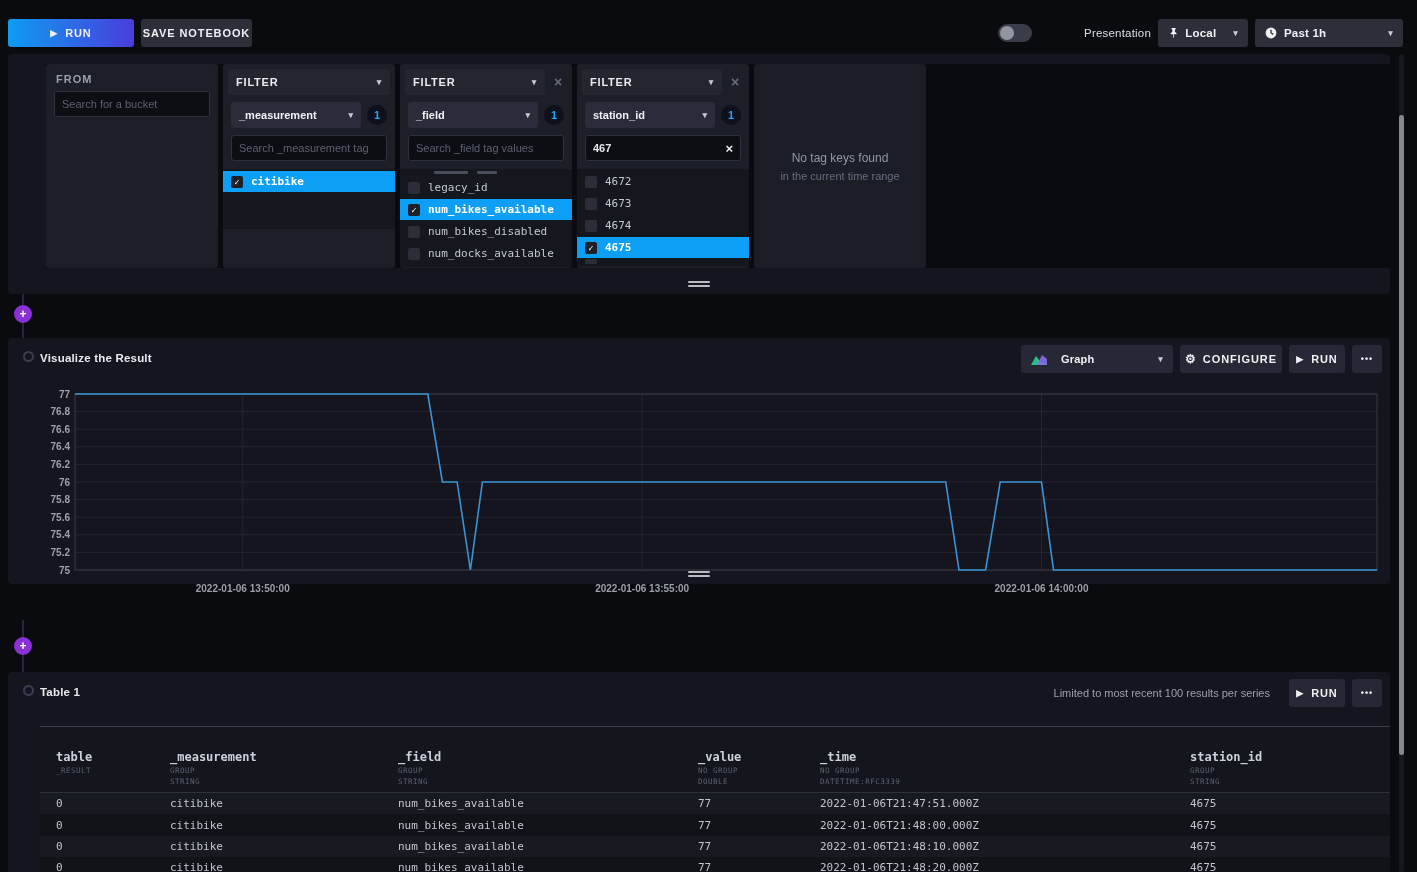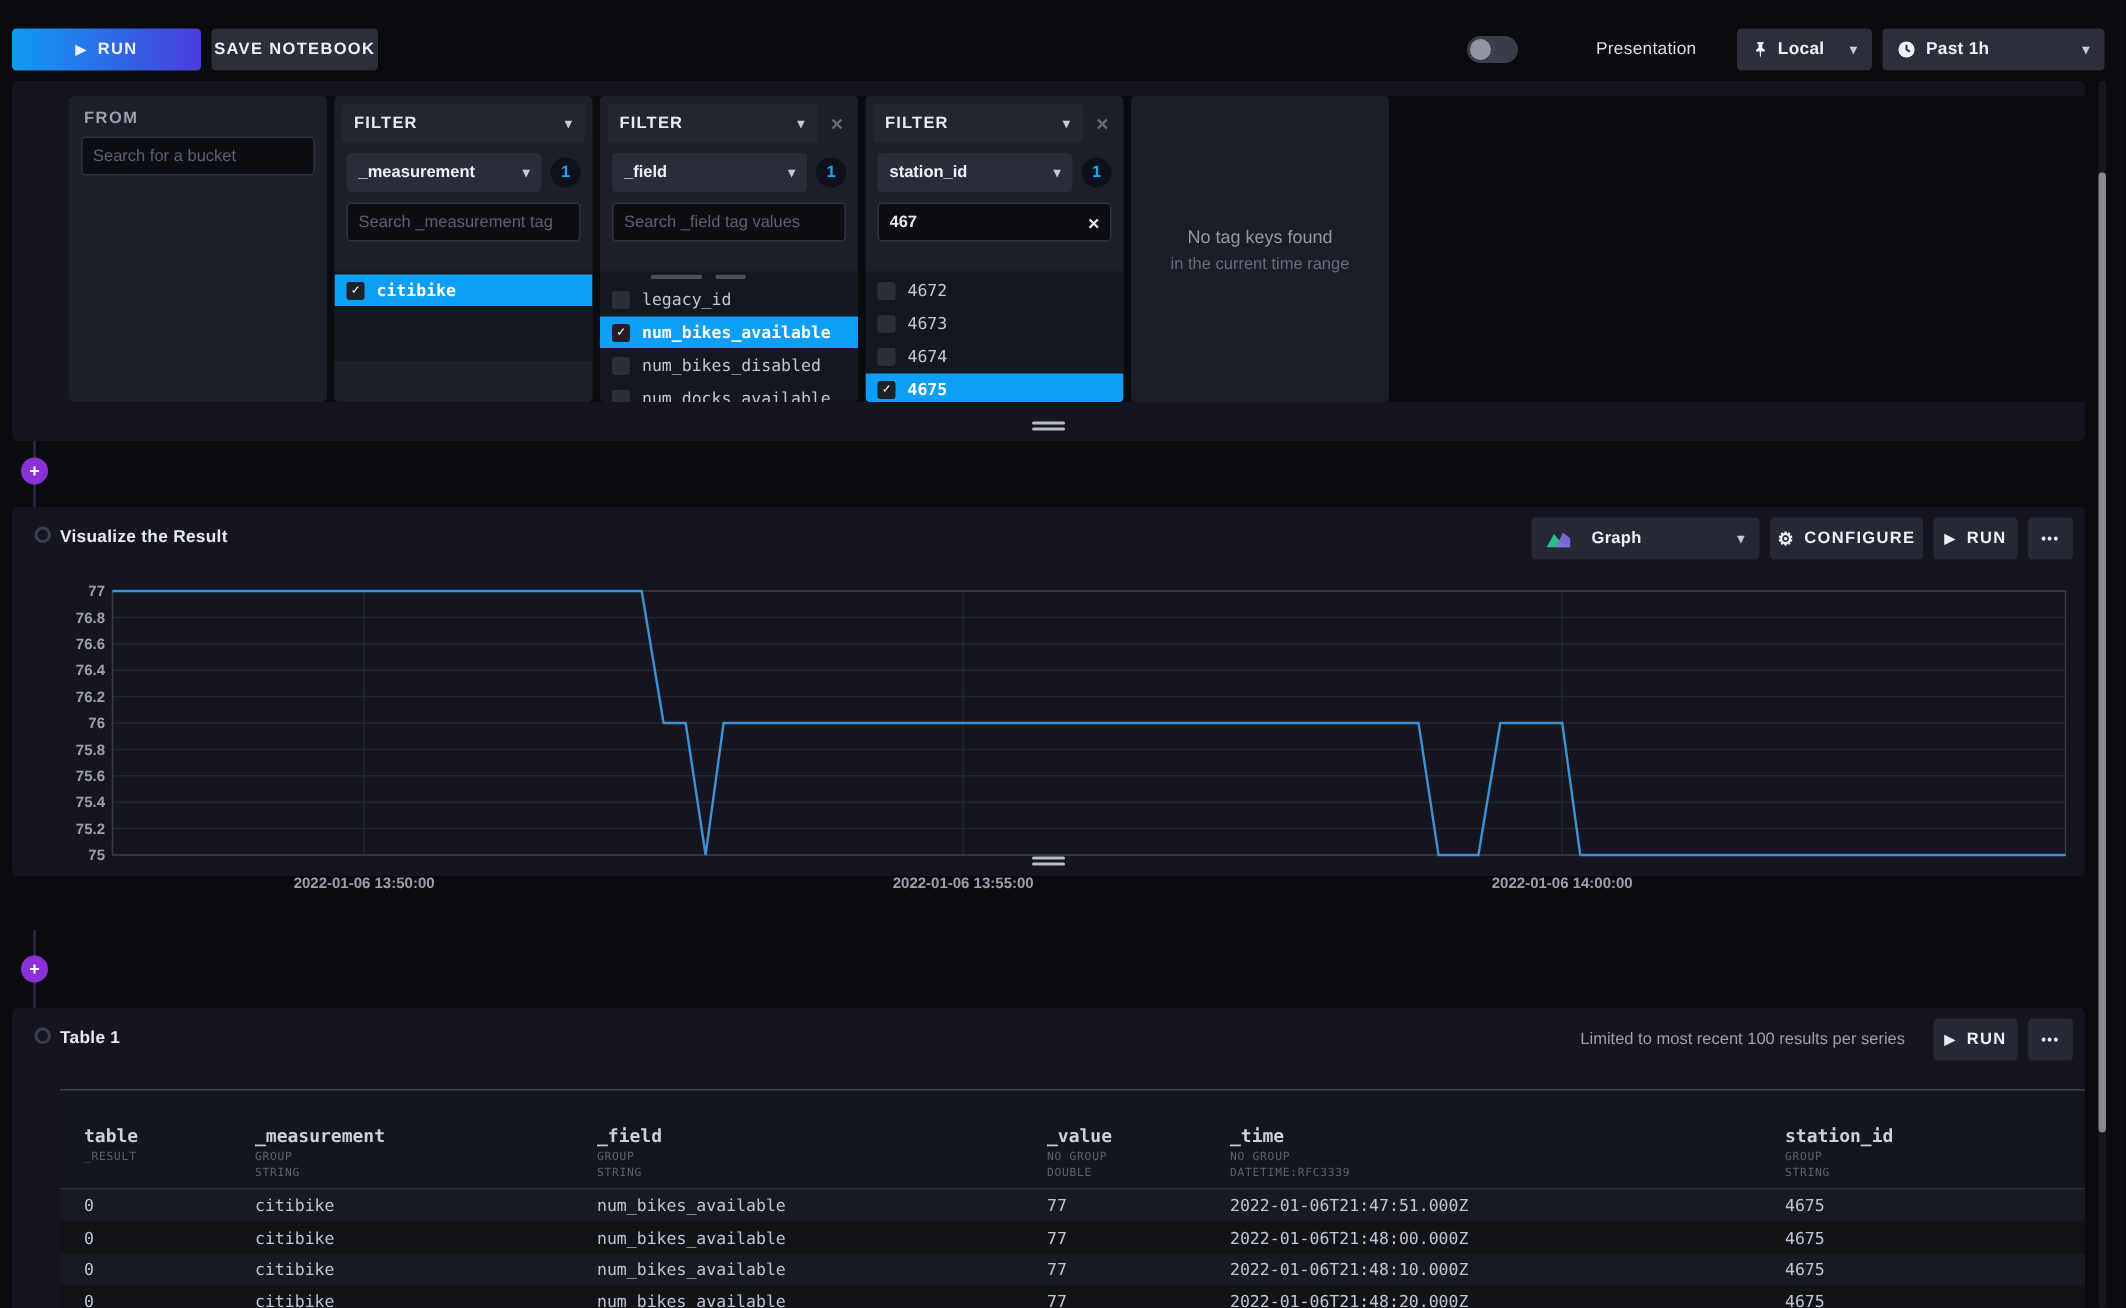--- a/index.html
+++ b/index.html
@@ -16,21 +16,21 @@
     height:28px; border-radius:3px; background:#2c2e39; color:#eef0f4;
     font-size:11px; font-weight:bold; letter-spacing:.9px; cursor:pointer; white-space:nowrap;
   }
   .btn .play { font-size:9px; }
   #run-main { position:absolute; left:8px; top:19px; width:126px;
     background:linear-gradient(90deg,#0e9cf2,#4a3ddb); }
   #save-btn { position:absolute; left:141px; top:19px; width:111px; }
   .topbar-right { position:absolute; right:14px; top:19px; display:flex; align-items:center; gap:7px; }
   .toggle { width:34px; height:18px; border-radius:9px; background:#3a3d49; position:relative; cursor:pointer; }
   .toggle .knob { position:absolute; left:2px; top:2px; width:14px; height:14px; border-radius:50%; background:#9296a1; }
-  .toggle-label { font-size:11.5px; font-weight:normal; color:#dcdfe6; letter-spacing:.2px; margin-right:20px;padding-left:45px; }
+  .toggle-label { font-size:11.5px; font-weight:normal; color:#dcdfe6; letter-spacing:.2px; margin-right:0;padding-left:45px; }
   .dd-btn { padding:0 10px; letter-spacing:.2px; font-size:11.5px; }
   .dd-btn .caret { margin-left:10px; font-size:9px; color:#c7cad3; }
   #local-dd { width:90px; justify-content:space-between;padding-left:11px; }
   #range-dd { width:148px; justify-content:flex-start; }
   #range-dd .caret { margin-left:auto; }
   .icon-svg { display:block; }
 
   
   .thread { position:absolute; left:22px; width:2px; background:#2b2140; }
   .plus-btn { position:absolute; left:14px; width:18px; height:18px; border-radius:50%;
@@ -40,21 +40,21 @@
   .cell-circle { position:absolute; left:15px; width:11px; height:11px; border:2px solid #3a3e52; border-radius:50%; }
   .cell-title { font-size:11.5px; font-weight:bold; color:#e8eaf0; letter-spacing:.2px; }
   .drag-handle { position:absolute; left:50%; transform:translateX(-50%); bottom:7px; cursor:row-resize; }
   .drag-handle i { display:block; width:22px; height:2px; background:#b9bcc3; margin-top:2px; border-radius:1px; }
 
   
   #query-cell { top:54px; height:240px; }
   #query-canvas { position:absolute; left:38px; top:10px; width:1344px; height:204px; background:#0a0b10; display:flex; gap:5px; }
   .qpanel { width:172px; height:204px; background:#1c1e28; border-radius:3px; overflow:hidden; flex:none; }
   .qpanel-head { padding:9px 10px 6px 10px; font-size:11px; font-weight:bold; color:#9aa0af; letter-spacing:1px; }
-  .search-box { margin:0 8px 20px 8px; height:26px; background:#0c0e14; border:1px solid #2e3140; border-radius:3px;
+  .search-box { margin:0 8px 8px 8px; height:26px; background:#0c0e14; border:1px solid #2e3140; border-radius:3px;
     display:flex; align-items:center; padding:0 7px; }
   .search-box input { flex:1; min-width:0; background:transparent; border:none; outline:none; color:#e6e8ee;
     font-size:11px; font-weight:bold; font-family:"Liberation Sans",sans-serif; }
   .search-box input::placeholder { color:#5c6070; font-weight:normal; }
   .clear-x { color:#e8eaef; font-size:13px; font-weight:bold; cursor:pointer; line-height:1; }
   .filter-head { display:flex; align-items:center; margin:5px 5px 0 5px; gap:4px; }
   .filter-head .fh-box { flex:1; height:26px; background:#23252f; border-radius:3px; display:flex; align-items:center;
     padding:0 8px; font-size:11px; font-weight:bold; letter-spacing:.8px; color:#e8eaf0; cursor:pointer; }
   .filter-head .caret { margin-left:auto; font-size:9px; color:#c7cad3; }
   .filter-close { width:18px; text-align:center; color:#686d7b; font-size:14px; font-weight:bold; cursor:pointer; }

